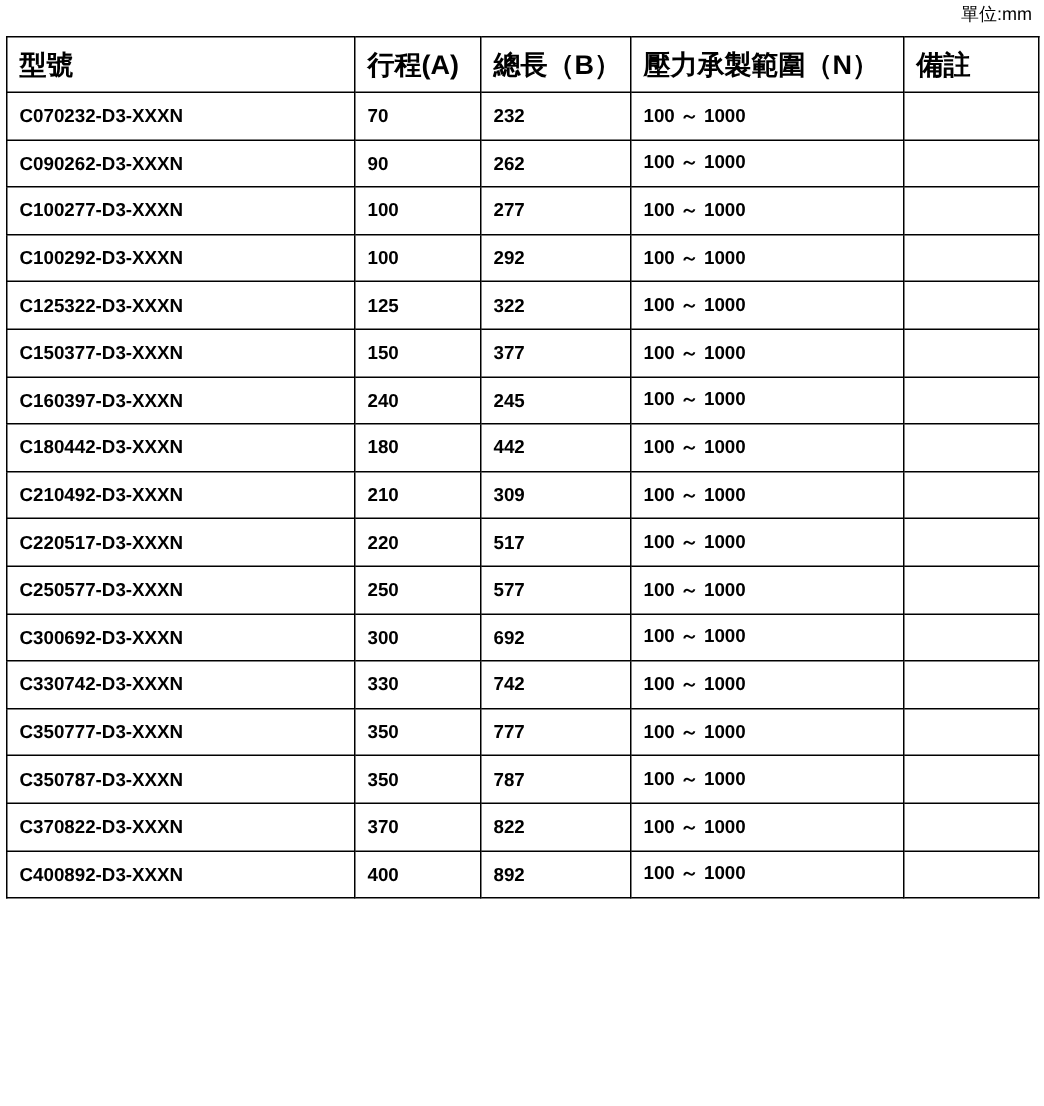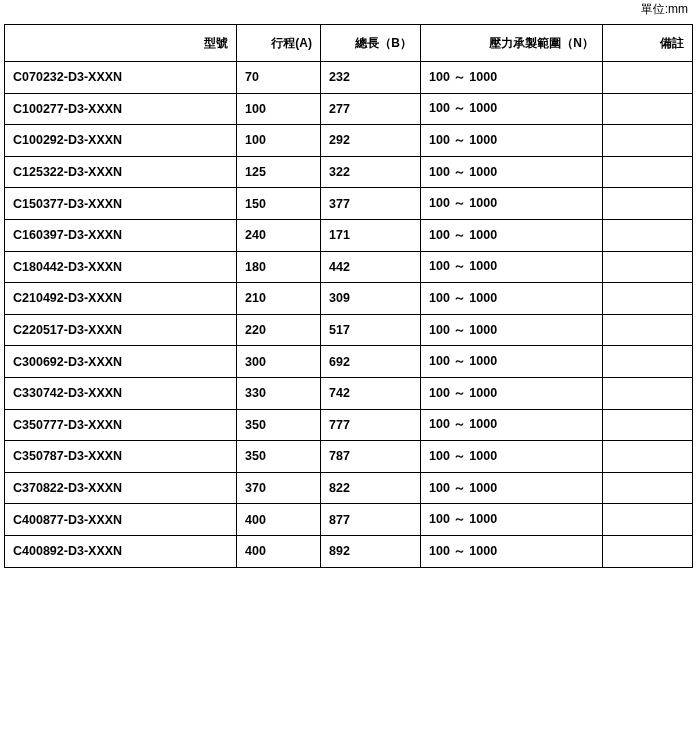--- a/index.html
+++ b/index.html
@@ -41,22 +41,22 @@
   table.spec th,
   table.spec td {
     border: 1px solid #000000;
     padding: 0 8px;
     font-weight: bold;
     vertical-align: middle;
     white-space: nowrap;
   }
   table.spec thead th {
     height: 36px;
-    text-align: right;
-    font-size: 12px;
+    text-align: left;
+    font-size: 18px;
   }
   table.spec tbody td {
     height: 30.6px;
     text-align: left;
   }
   col.c-model { width: 232px; }
   col.c-stroke { width: 84px; }
   col.c-length { width: 100px; }
   col.c-range { width: 182px; }
   col.c-remark { width: 90px; }
@@ -87,20 +87,27 @@
     </thead>
     <tbody id="table-body">
         <tr>
           <td>C070232-D3-XXXN</td>
           <td>70</td>
           <td>232</td>
           <td>100 ～ 1000</td>
           <td></td>
         </tr>
         <tr>
+          <td>C090262-D3-XXXN</td>
+          <td>90</td>
+          <td>262</td>
+          <td>100 ～ 1000</td>
+          <td></td>
+        </tr>
+        <tr>
           <td>C100277-D3-XXXN</td>
           <td>100</td>
           <td>277</td>
           <td>100 ～ 1000</td>
           <td></td>
         </tr>
         <tr>
           <td>C100292-D3-XXXN</td>
           <td>100</td>
           <td>292</td>
@@ -117,21 +124,21 @@
         <tr>
           <td>C150377-D3-XXXN</td>
           <td>150</td>
           <td>377</td>
           <td>100 ～ 1000</td>
           <td></td>
         </tr>
         <tr>
           <td>C160397-D3-XXXN</td>
           <td>240</td>
-          <td>171</td>
+          <td>245</td>
           <td>100 ～ 1000</td>
           <td></td>
         </tr>
         <tr>
           <td>C180442-D3-XXXN</td>
           <td>180</td>
           <td>442</td>
           <td>100 ～ 1000</td>
           <td></td>
         </tr>
@@ -143,20 +150,27 @@
           <td></td>
         </tr>
         <tr>
           <td>C220517-D3-XXXN</td>
           <td>220</td>
           <td>517</td>
           <td>100 ～ 1000</td>
           <td></td>
         </tr>
         <tr>
+          <td>C250577-D3-XXXN</td>
+          <td>250</td>
+          <td>577</td>
+          <td>100 ～ 1000</td>
+          <td></td>
+        </tr>
+        <tr>
           <td>C300692-D3-XXXN</td>
           <td>300</td>
           <td>692</td>
           <td>100 ～ 1000</td>
           <td></td>
         </tr>
         <tr>
           <td>C330742-D3-XXXN</td>
           <td>330</td>
           <td>742</td>
@@ -178,27 +192,20 @@
           <td></td>
         </tr>
         <tr>
           <td>C370822-D3-XXXN</td>
           <td>370</td>
           <td>822</td>
           <td>100 ～ 1000</td>
           <td></td>
         </tr>
         <tr>
-          <td>C400877-D3-XXXN</td>
-          <td>400</td>
-          <td>877</td>
-          <td>100 ～ 1000</td>
-          <td></td>
-        </tr>
-        <tr>
           <td>C400892-D3-XXXN</td>
           <td>400</td>
           <td>892</td>
           <td>100 ～ 1000</td>
           <td></td>
         </tr>
       </tbody>
   </table>
 
 </div>

